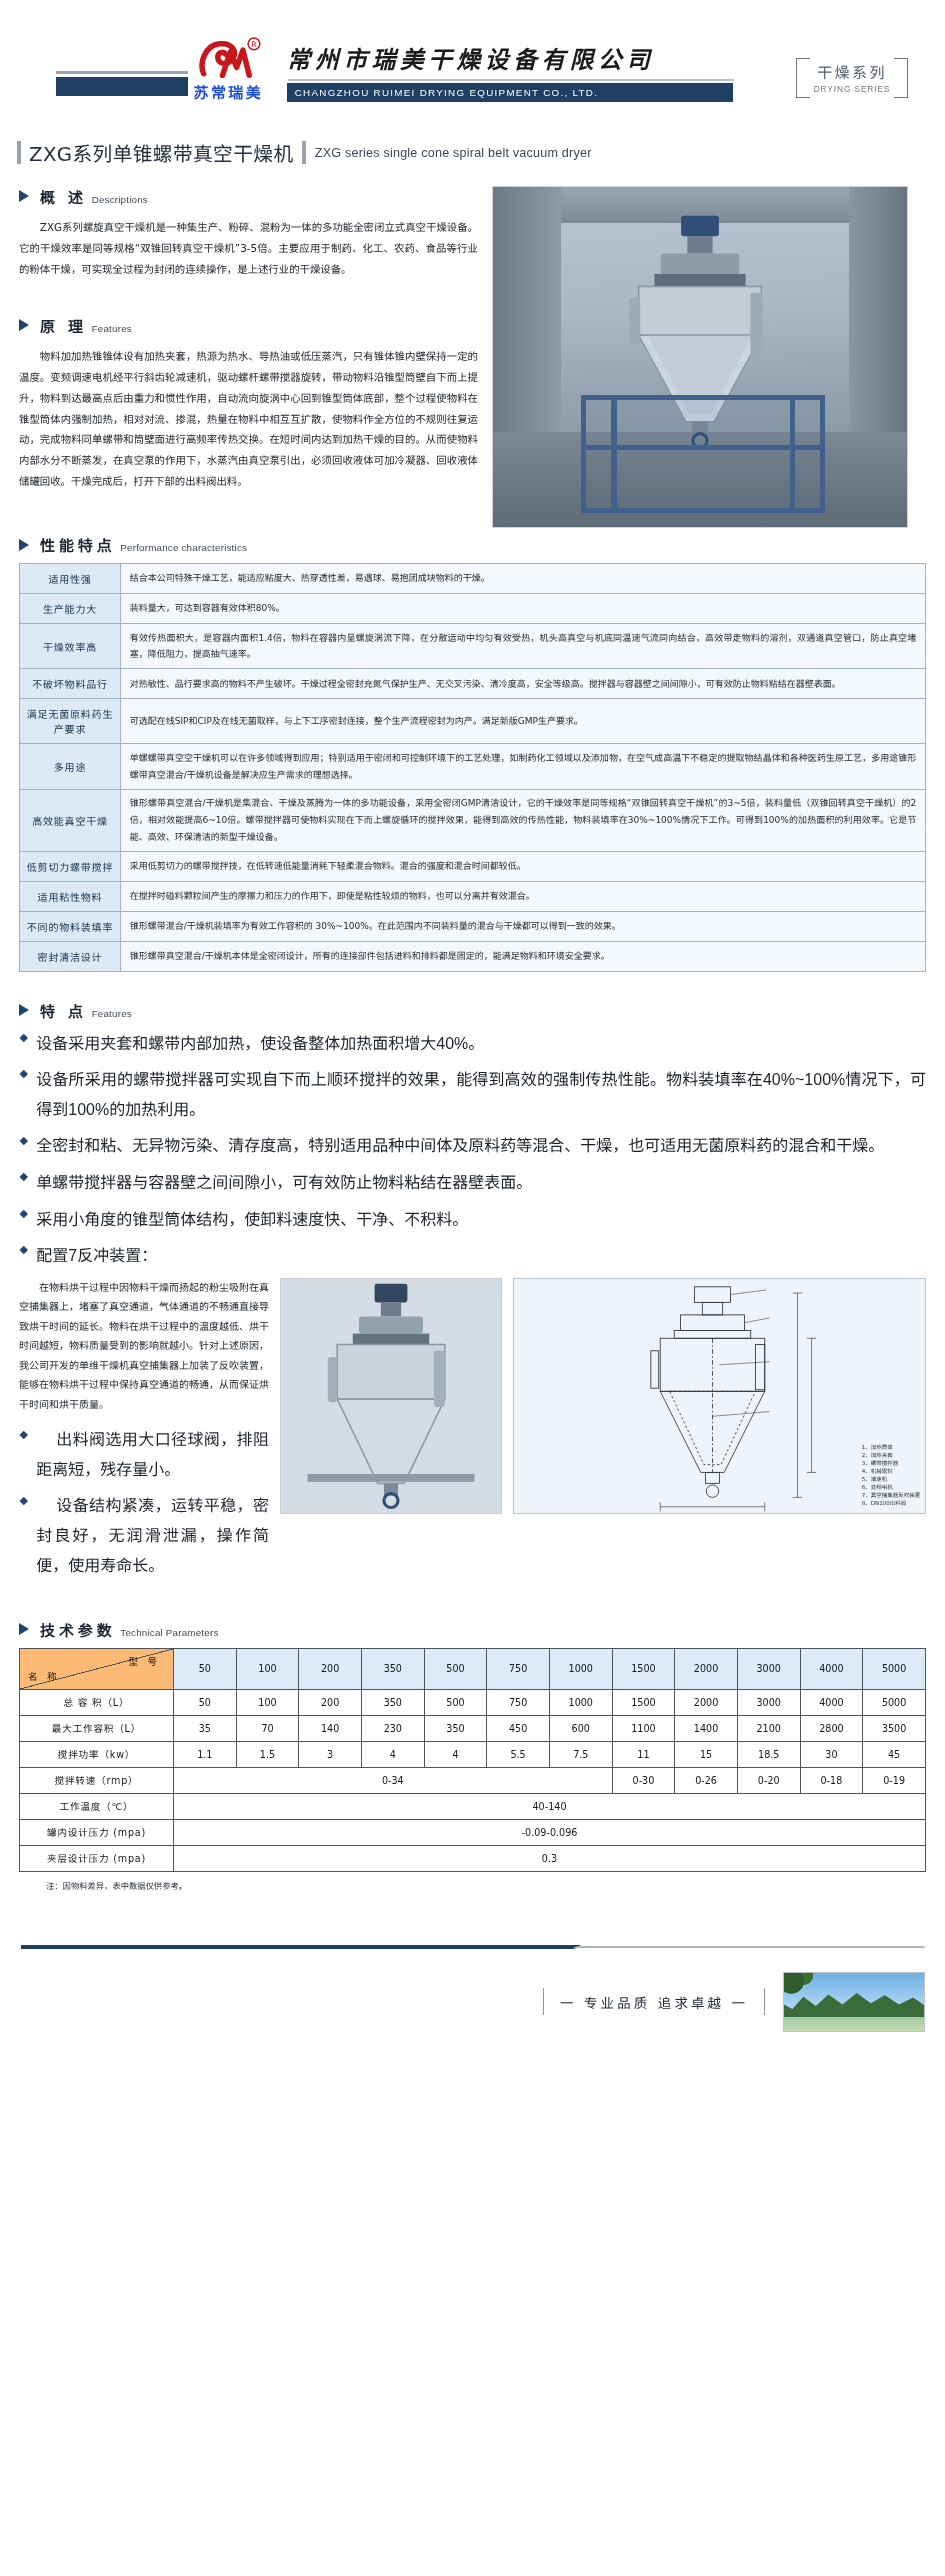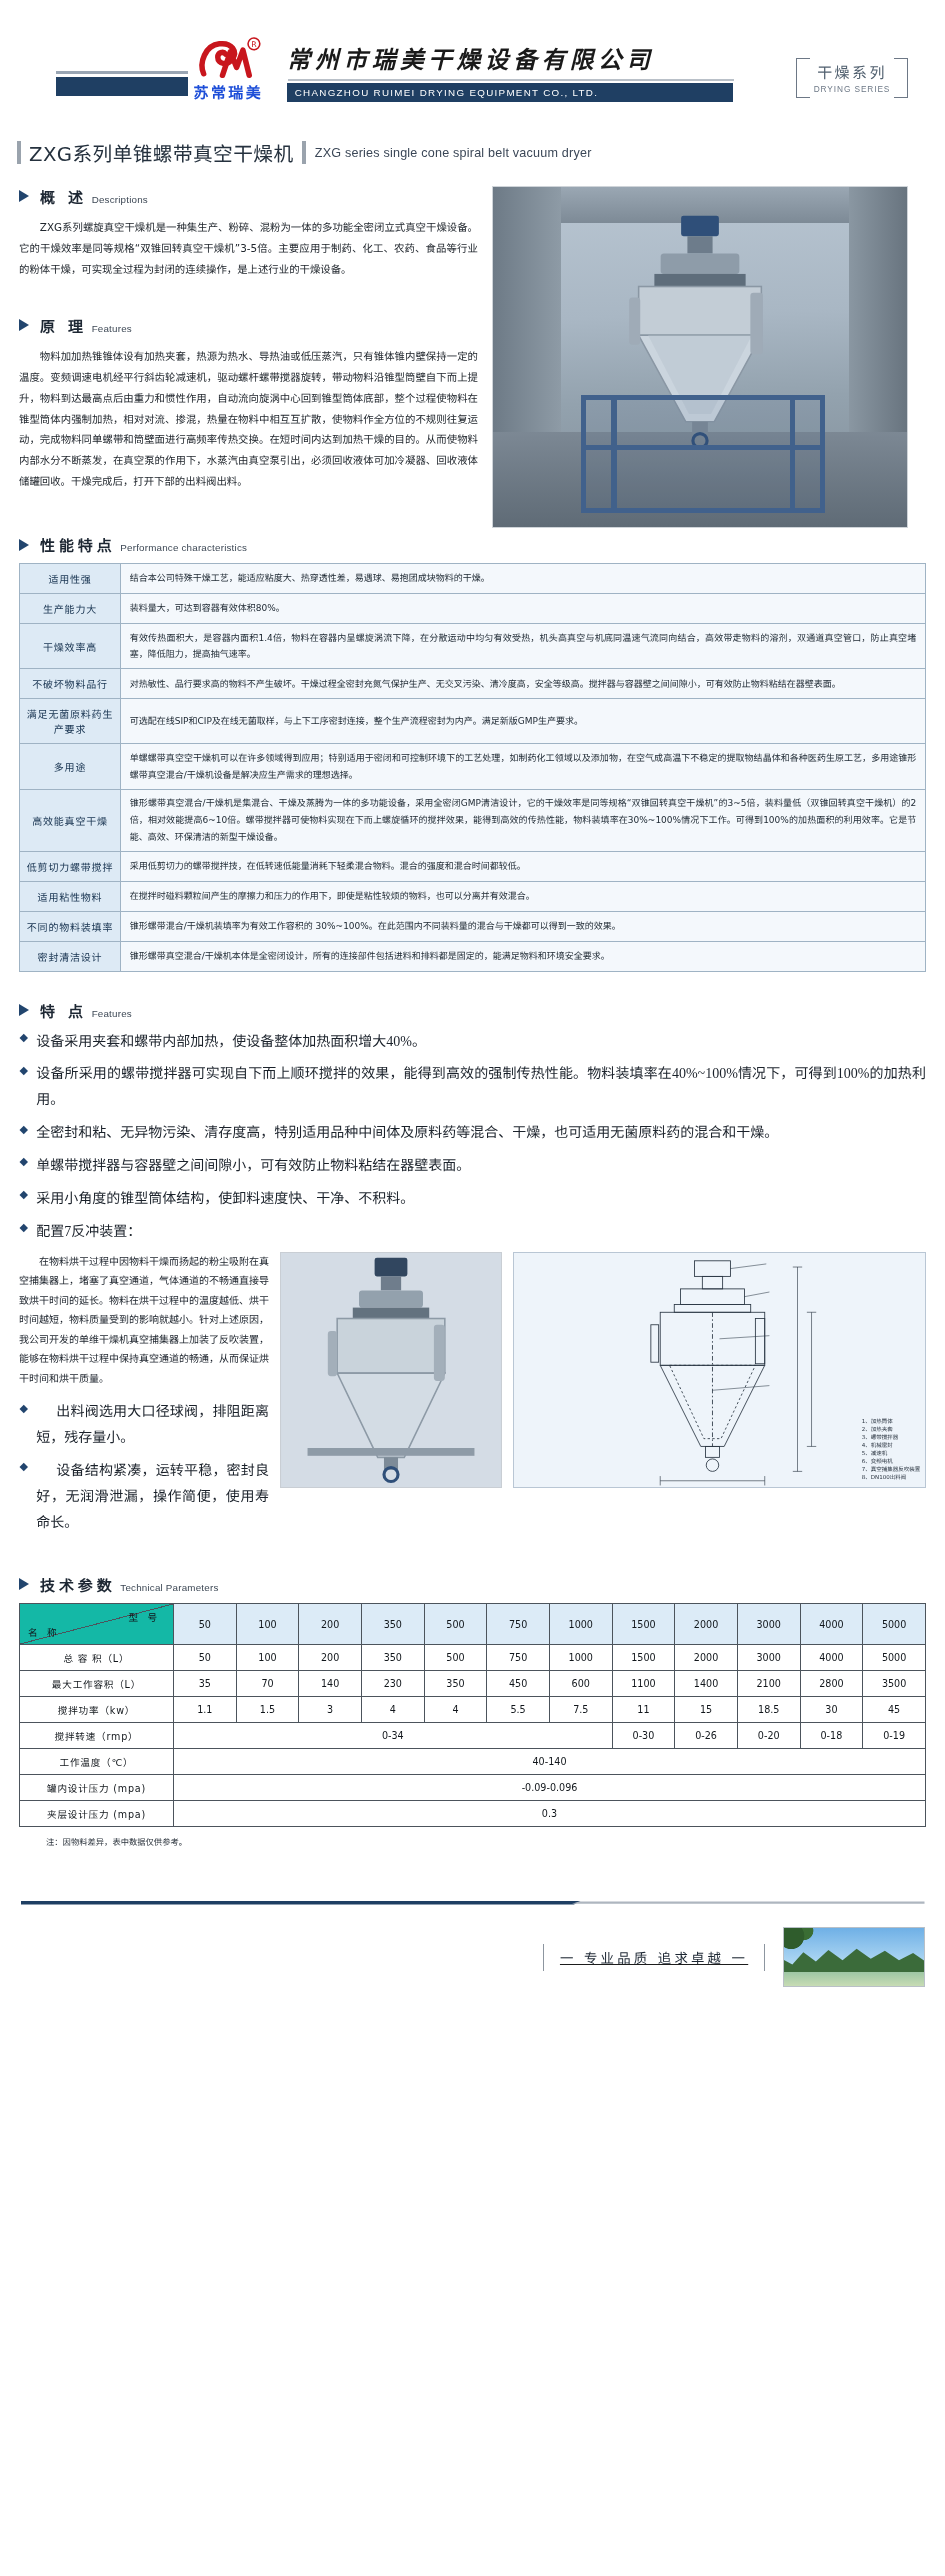--- a/index.html
+++ b/index.html
@@ -119,22 +119,22 @@
   table.perf td.v {
     background:#f4f8fc; font-size:9px; line-height:1.85; color:#1b2630;
     padding:5.5px 8.7px; text-align:justify; font-family:"DejaVu Sans",sans-serif;
   }
 
   
   .feat-wrap { padding:0 19px; margin-top:28px; }
   ul.feats { list-style:none; margin:7.9px 0 0 0; padding:0; }
   ul.feats li {
     position:relative; padding-left:17.3px; margin-bottom:7px;
-    font-size:14px; line-height:1.85; color:#1b222b; text-align:justify;
-    font-family:Liberation Serif, serif;
+    font-size:16px; line-height:1.85; color:#1b222b; text-align:justify;
+    font-family:Liberation Sans, sans-serif;
   }
   ul.feats li:before {
     content:""; position:absolute; left:1.6px; top:6.3px;
     width:5.5px; height:5.5px; background:#22456e; transform:rotate(45deg);
   }
 
   
   .diag-row { display:flex; padding:0 19px; margin-top:3px; gap:11px; }
   .diag-text { width:250px; font-size:10px; line-height:1.95; color:#1b222b;
                text-align:justify; text-indent:2em; font-family:"DejaVu Sans",sans-serif; }
@@ -150,41 +150,41 @@
   table.tech { width:100%; border-collapse:collapse; table-layout:fixed; margin-top:7.9px; }
   table.tech th, table.tech td {
     border:0.8px solid #4c545c; text-align:center; font-size:9.6px;
     color:#11161b; padding:5.5px 1.6px; font-family:"DejaVu Sans",sans-serif;
   }
   table.tech thead th { background:#dcebf7; font-weight:normal; }
   table.tech td.rowhdr, table.tech th.rowhdr {
     width:154px; text-align:center; letter-spacing:0.8px; background:#fff;
   }
   table.tech thead th.corner {
-    position:relative; background:#14b8a6; height:41px; padding:0; width:154px;
+    position:relative; background:#fdba74; height:41px; padding:0; width:154px;
   }
   .corner-line { position:absolute; left:0; top:0; width:100%; height:100%; }
   .corner-line:after {
     content:""; position:absolute; left:0; top:0; width:100%; height:100%;
     background:linear-gradient(to bottom right, transparent calc(50% - 0.5px), #4c545c calc(50% - 0.5px), #4c545c calc(50% + 0.5px), transparent calc(50% + 0.5px));
   }
   .corner-a { position:absolute; right:12.6px; top:5.5px; font-size:9.6px; letter-spacing:3.2px; }
   .corner-b { position:absolute; left:7.9px; bottom:5.5px; font-size:9.6px; letter-spacing:3.2px; }
   .note { font-size:8.3px; color:#2a323b; margin-top:7.9px; padding-left:27px;
           font-family:"DejaVu Sans",sans-serif; }
 
   
   .footer { margin-top:52px; position:relative; height:118px; }
   .foot-rule { position:relative; height:7.9px; margin:0 20.5px; }
   .foot-rule .dark { position:absolute; left:0; top:1.6px; width:62%; height:3.9px; background:#1f3f63;
     clip-path:polygon(0 0,100% 0,calc(100% - 7px) 100%,0 100%); }
   .foot-rule .light { position:absolute; right:0; top:2.4px; width:39%; height:2.4px; background:#aeb6bf;
     clip-path:polygon(7px 0,100% 0,100% 100%,0 100%); }
   .foot-body { display:flex; align-items:center; justify-content:flex-end;
-               padding:20.5px 20.5px 0 0;text-decoration:underline; }
+               padding:20.5px 20.5px 0 0; }
   .slogan { display:flex; align-items:center; margin-right:17.3px; }
   .slogan .pipe { width:1.2px; height:27px; background:#8d96a0; }
   .slogan .txt { font-size:13.4px; color:#1d2733; letter-spacing:3.2px; padding:0 15.8px;
                  font-family:"DejaVu Sans",sans-serif; white-space:nowrap; }
   .scenic { width:142px; height:60px; border:0.8px solid #b9c0c7; position:relative; overflow:hidden; }
   .scenic .s-sky { position:absolute; inset:0;
     background:linear-gradient(180deg,#6fb0e6 0%,#a9d4f2 55%,#d7ecf8 100%); }
   .scenic .s-hill {
     position:absolute; bottom:12.6px; left:-6%; width:112%; height:36px;
     background:#3b6b3a; clip-path:polygon(0% 100%,4% 58%,11% 74%,18% 40%,26% 66%,34% 34%,43% 62%,52% 30%,61% 58%,70% 36%,79% 62%,88% 42%,96% 66%,100% 50%,100% 100%);

